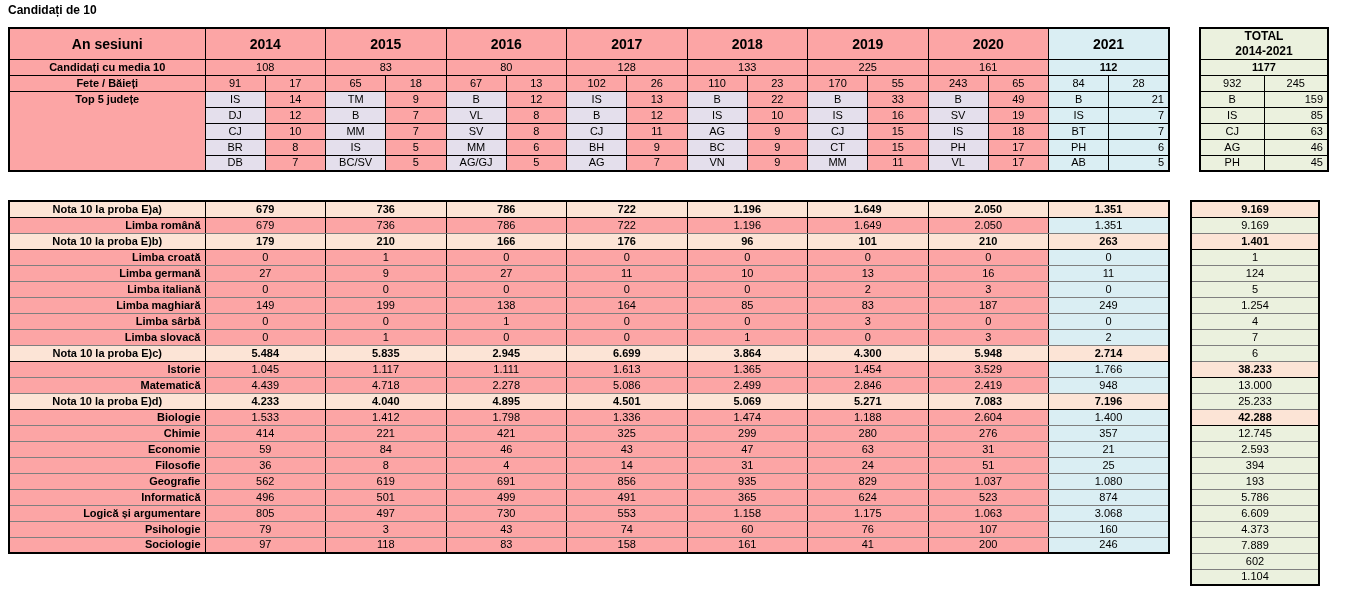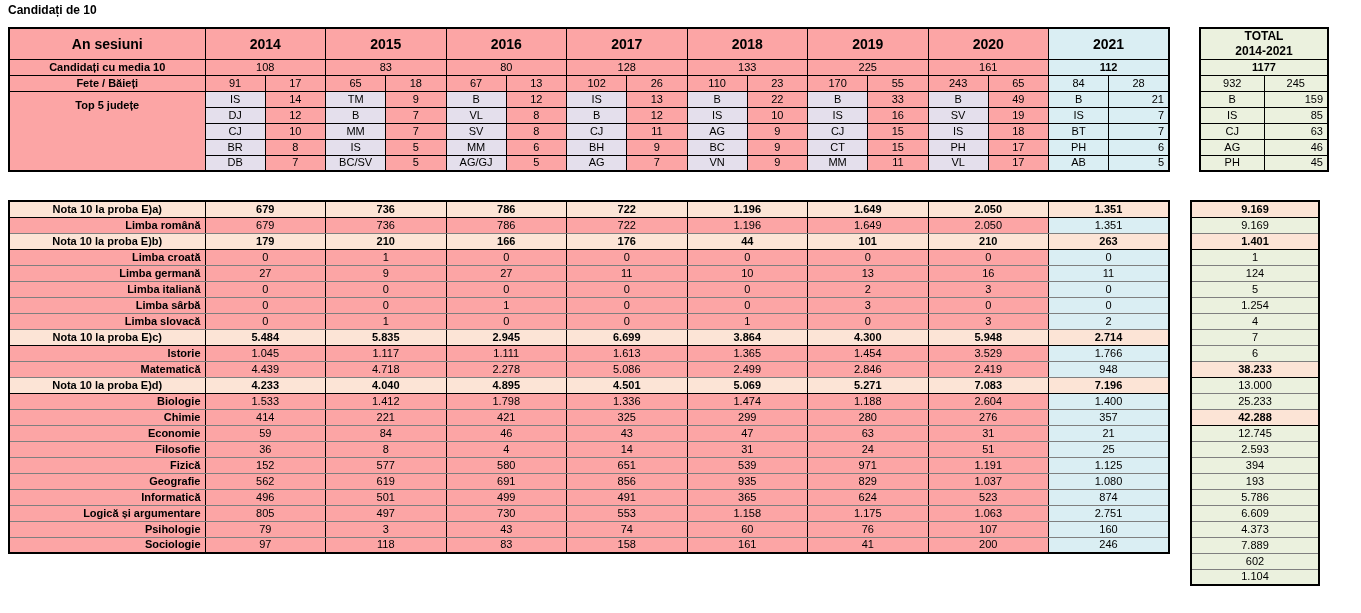--- a/index.html
+++ b/index.html
@@ -16,21 +16,21 @@
   .subjects{border:2px solid #000;}
   .subjects td{border:1px solid #7f7f7f;border-left-color:#000;border-right-color:#000;}
   .subjects tr.sec td{border-top-color:#000;border-bottom-color:#000;}
   .hdr td{height:31px;}
   .fs14{font-size:14px;}
   .fs12{font-size:12px;line-height:1.2;}
   .b{font-weight:700;}
   .c{text-align:center;}
   .l{text-align:center;}
   .r{text-align:right;padding-right:4px;}
-  .top{vertical-align:top;padding-top:8px;}
+  .top{vertical-align:top;padding-top:2px;}
   .orange{background:var(--orange);}
   .blue{background:var(--blue);margin-left:28px;}
   .green{background:var(--green);}
   .lav{background:var(--lav);}
   #summary-main{left:8px;top:27px;}
   #summary-total{left:1199px;top:27px;}
   #subjects-main{left:8px;top:200px;}
   #subjects-total{left:1190px;top:200px;}
 </style>
 </head>
@@ -268,21 +268,21 @@
           <td class="c ">1.649</td>
           <td class="c ">2.050</td>
           <td class="c blue">1.351</td>
         </tr>
         <tr class="sec">
           <td class="b l orange">Nota 10 la proba E)b)</td>
           <td class="c b orange">179</td>
           <td class="c b orange">210</td>
           <td class="c b orange">166</td>
           <td class="c b orange">176</td>
-          <td class="c b orange">44</td>
+          <td class="c b orange">96</td>
           <td class="c b orange">101</td>
           <td class="c b orange">210</td>
           <td class="c b orange">263</td>
         </tr>
         <tr>
           <td class="b r">Limba croată</td>
           <td class="c ">0</td>
           <td class="c ">1</td>
           <td class="c ">0</td>
           <td class="c ">0</td>
@@ -307,20 +307,31 @@
           <td class="c ">0</td>
           <td class="c ">0</td>
           <td class="c ">0</td>
           <td class="c ">0</td>
           <td class="c ">0</td>
           <td class="c ">2</td>
           <td class="c ">3</td>
           <td class="c blue">0</td>
         </tr>
         <tr>
+          <td class="b r">Limba maghiară</td>
+          <td class="c ">149</td>
+          <td class="c ">199</td>
+          <td class="c ">138</td>
+          <td class="c ">164</td>
+          <td class="c ">85</td>
+          <td class="c ">83</td>
+          <td class="c ">187</td>
+          <td class="c blue">249</td>
+        </tr>
+        <tr>
           <td class="b r">Limba sârbă</td>
           <td class="c ">0</td>
           <td class="c ">0</td>
           <td class="c ">1</td>
           <td class="c ">0</td>
           <td class="c ">0</td>
           <td class="c ">3</td>
           <td class="c ">0</td>
           <td class="c blue">0</td>
         </tr>
@@ -417,31 +428,20 @@
           <td class="c ">36</td>
           <td class="c ">8</td>
           <td class="c ">4</td>
           <td class="c ">14</td>
           <td class="c ">31</td>
           <td class="c ">24</td>
           <td class="c ">51</td>
           <td class="c blue">25</td>
         </tr>
         <tr>
-          <td class="b r">Fizică</td>
-          <td class="c ">152</td>
-          <td class="c ">577</td>
-          <td class="c ">580</td>
-          <td class="c ">651</td>
-          <td class="c ">539</td>
-          <td class="c ">971</td>
-          <td class="c ">1.191</td>
-          <td class="c blue">1.125</td>
-        </tr>
-        <tr>
           <td class="b r">Geografie</td>
           <td class="c ">562</td>
           <td class="c ">619</td>
           <td class="c ">691</td>
           <td class="c ">856</td>
           <td class="c ">935</td>
           <td class="c ">829</td>
           <td class="c ">1.037</td>
           <td class="c blue">1.080</td>
         </tr>
@@ -458,21 +458,21 @@
         </tr>
         <tr>
           <td class="b r">Logică și argumentare</td>
           <td class="c ">805</td>
           <td class="c ">497</td>
           <td class="c ">730</td>
           <td class="c ">553</td>
           <td class="c ">1.158</td>
           <td class="c ">1.175</td>
           <td class="c ">1.063</td>
-          <td class="c blue">2.751</td>
+          <td class="c blue">3.068</td>
         </tr>
         <tr>
           <td class="b r">Psihologie</td>
           <td class="c ">79</td>
           <td class="c ">3</td>
           <td class="c ">43</td>
           <td class="c ">74</td>
           <td class="c ">60</td>
           <td class="c ">76</td>
           <td class="c ">107</td>

